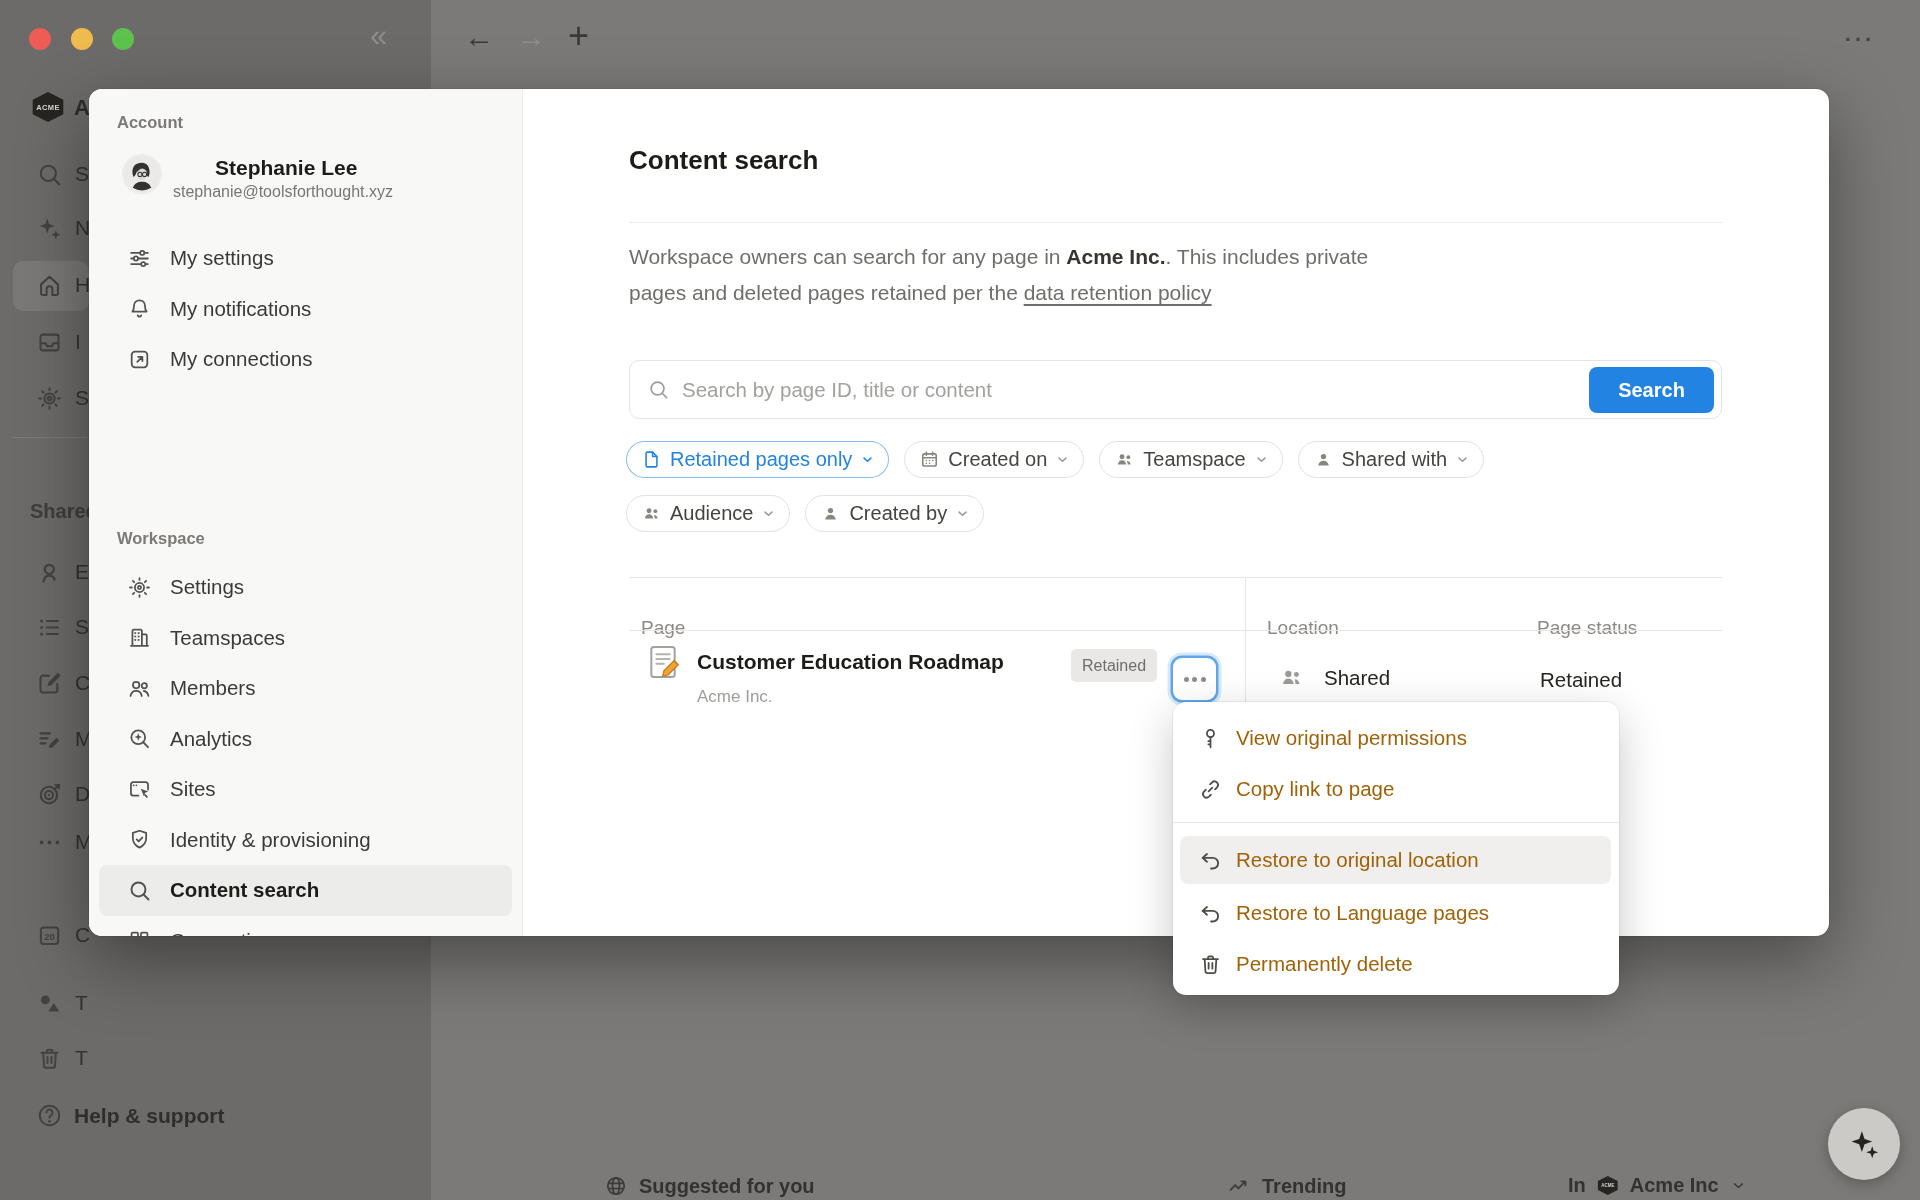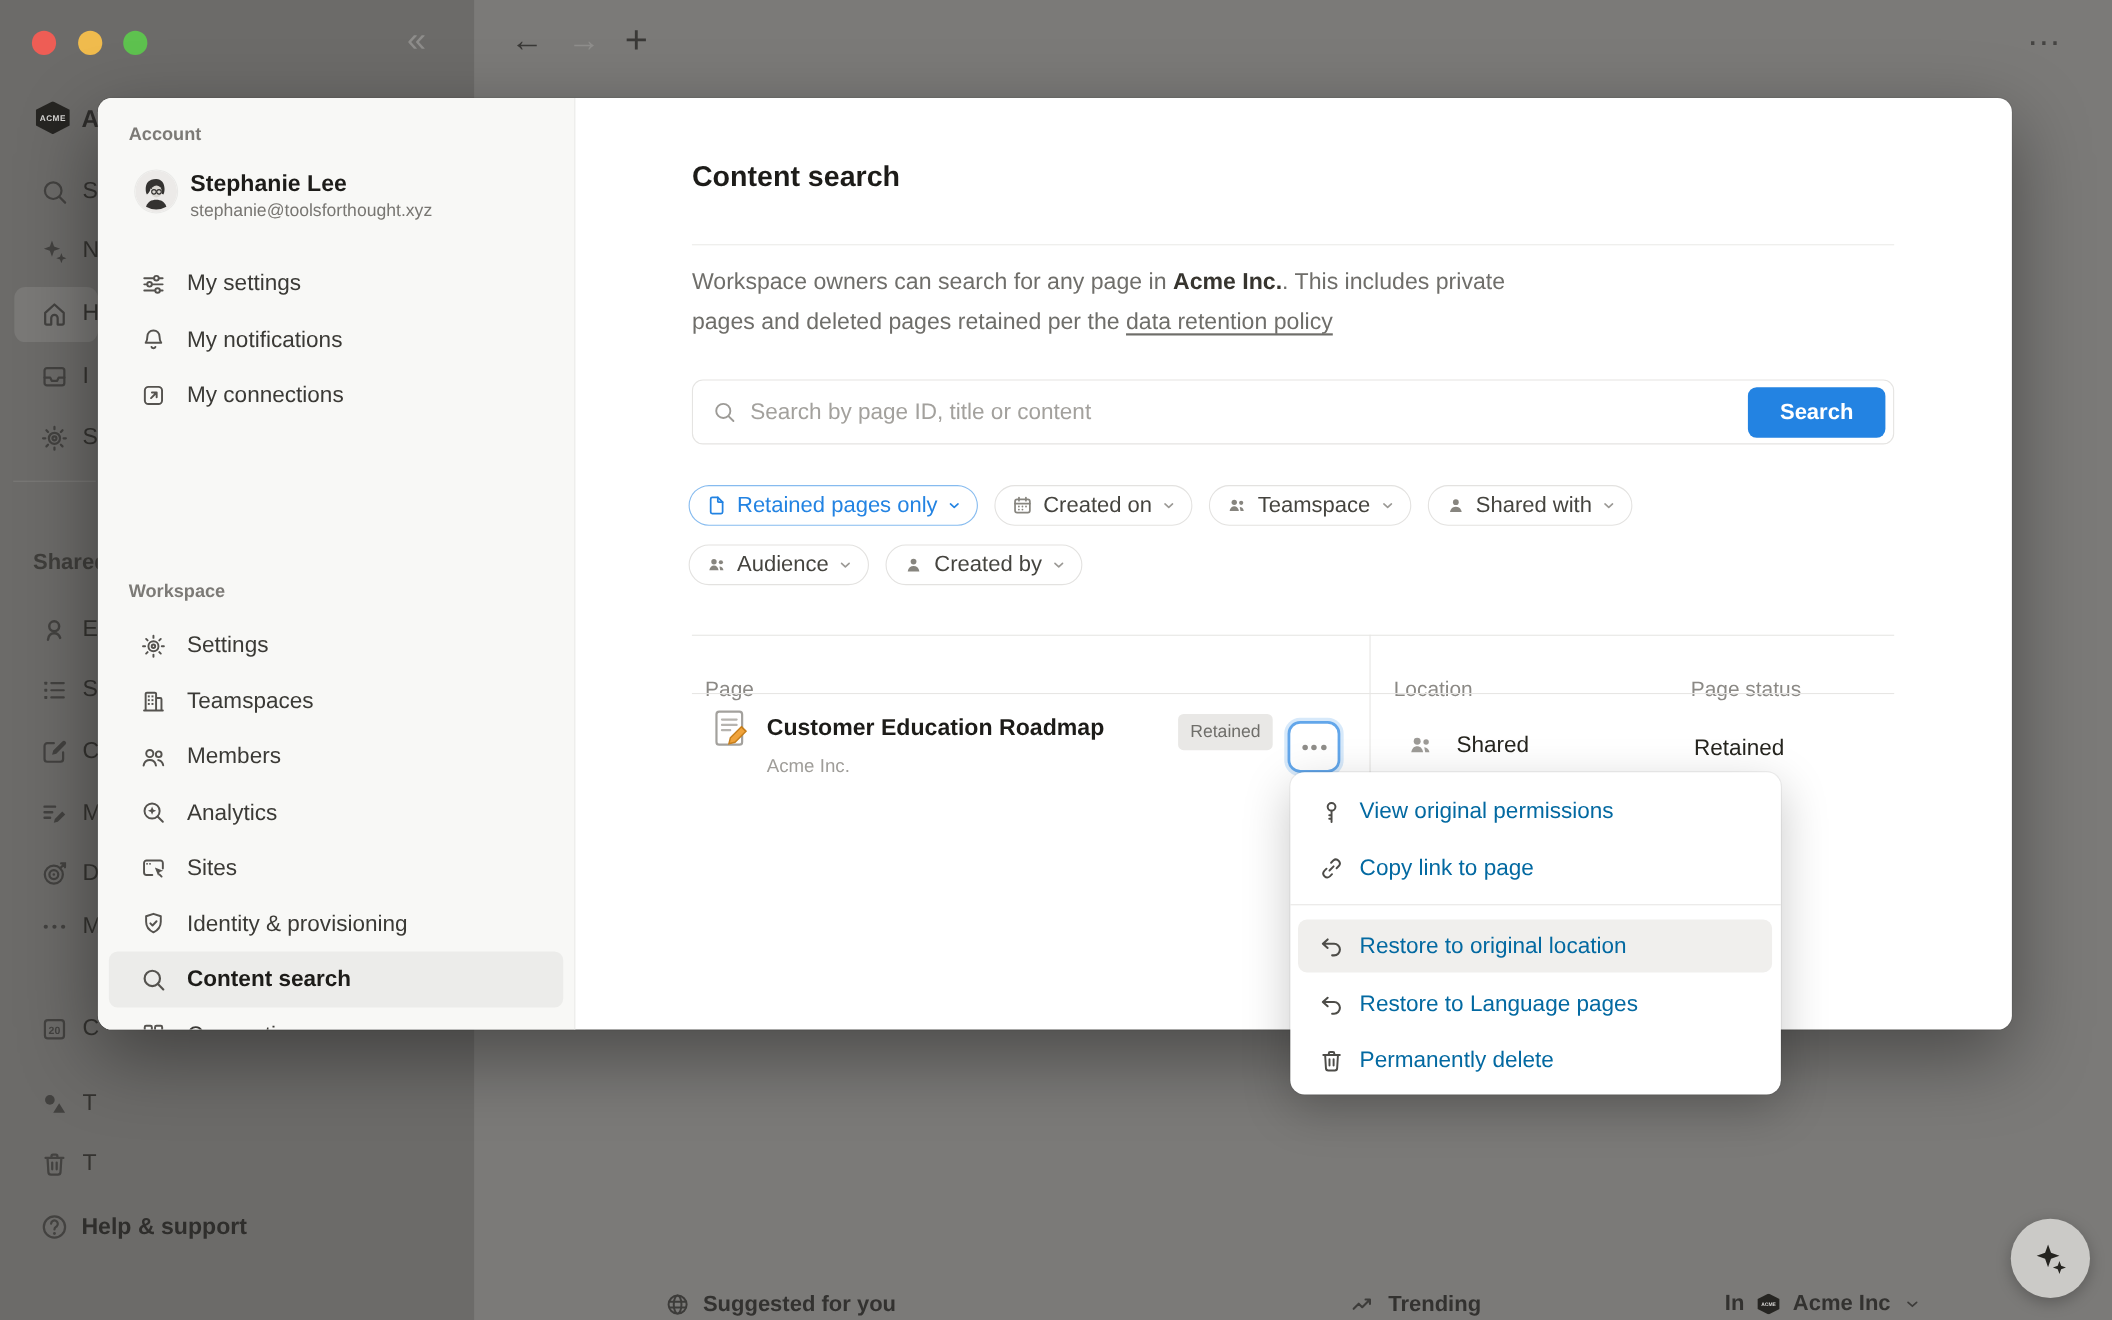--- a/index.html
+++ b/index.html
@@ -45,21 +45,21 @@
 
   
   .modal { position:absolute; left:89px; top:89px; width:1740px; height:847px; background:#fff;
     border-radius:13px; box-shadow:0 0 0 1px rgba(0,0,0,.06), 0 24px 70px rgba(0,0,0,.4); overflow:hidden; }
   .msb { position:absolute; left:0; top:0; width:434px; height:100%; background:#f8f8f6; border-right:1px solid #ebebe9; }
   .msb-h { position:absolute; left:28px; font-size:16.5px; font-weight:600; color:#7c7a76; }
   .h-account { top:24px; }
   .h-workspace { top:440px; }
   .user { position:absolute; left:34px; top:66px; display:flex; gap:12px; }
   .avatar { width:38px; height:38px; border-radius:50%; overflow:hidden; flex:none; box-shadow:0 0 0 1px rgba(0,0,0,.06); }
-  .user-name { font-size:21px; font-weight:600; color:#1d1c19; line-height:26px; }
+  .user-name { font-size:21px; font-weight:600; color:#1d1c19; line-height:26px;margin-left:42px; }
   .user-mail { font-size:16px; color:#787672; line-height:22px; }
   .mlist { position:absolute; left:0; right:0; list-style:none; }
   .l-account { top:144px; }
   .l-workspace { top:473px; }
   .mlist li { height:50.5px; margin:0 10px; padding:0 10px 0 28px; display:flex; align-items:center; gap:18px;
     border-radius:8px; font-size:20.5px; font-weight:500; color:#3b3a36; cursor:pointer; }
   .mlist li.sel { background:#ececea; font-weight:700; color:#1d1c19; }
   .ic { width:25px; height:25px; flex:none; color:#55534f; }
   .badge-new { margin-left:6px; background:rgba(35,131,226,.1); color:#2383e2; font-size:15.5px; font-weight:600;
     padding:3px 9px; border-radius:6px; }
@@ -67,21 +67,21 @@
   .mmain { position:absolute; left:434px; top:0; right:0; bottom:0; }
   .pg-title { position:absolute; left:106px; top:56px; font-size:26px; font-weight:600; color:#1d1c19; }
   .top-div { position:absolute; left:106px; top:133px; width:1093px; height:1px; background:#ebebe9; }
   .desc { position:absolute; left:106px; top:150px; width:770px; font-size:21px; line-height:36px; color:#6f6e6a; }
   .desc b { color:#37352f; font-weight:600; }
   .desc u { text-underline-offset:4px; cursor:pointer; }
   .export-btn { position:absolute; left:995px; top:161px; width:204px; height:56px; background:#fff;
     border:1px solid #e3e2e0; border-radius:10px; font-size:20px; font-weight:500; color:#24231f;
     display:flex; align-items:center; justify-content:center; cursor:pointer; font-family:inherit; }
 
-  .searchbar { position:absolute; left:106px; top:256px; width:1093px; height:59px; border:1px solid #e5e4e2;
+  .searchbar { position:absolute; left:106px; top:271px; width:1093px; height:59px; border:1px solid #e5e4e2;
     border-radius:10px; background:#fff; display:flex; align-items:center; }
   .searchbar .sic { width:23px; height:23px; color:#9d9b97; margin:0 12px 0 17px; flex:none; }
   .searchbar input { flex:1; border:none; outline:none; font-size:20.5px; color:#37352f; font-family:inherit; background:transparent; height:100%; }
   .searchbar input::placeholder { color:#a3a19d; }
   .search-btn { position:absolute; right:7px; top:6px; width:125px; height:46px; background:#2383e2; color:#fff;
     border:none; border-radius:8px; font-size:20px; font-weight:600; cursor:pointer; font-family:inherit; }
 
   .chips { position:absolute; left:103px; display:flex; gap:15px; }
   .row1 { top:352px; } .row2 { top:406px; }
   .chip { height:37px; border:1px solid #e3e2e0; border-radius:19px; background:#fff; display:flex; align-items:center;
@@ -108,21 +108,21 @@
   .row-sub { position:absolute; left:174px; top:598px; font-size:17px; color:#9f9d99; }
   .cell-loc { position:absolute; left:755px; top:575px; display:flex; align-items:center; gap:19px;
     font-size:20.5px; color:#26251f; }
   .cell-loc .ci { width:27px; height:27px; color:#9d9b97; }
   .cell-status { position:absolute; left:1017px; top:579px; font-size:20.5px; color:#26251f; }
 
   
   .menu { position:absolute; left:1173px; top:702px; width:446px; height:293px; background:#fff; border-radius:13px;
     box-shadow:0 0 0 1px rgba(0,0,0,.05), 0 14px 44px rgba(0,0,0,.22); }
   .mi { position:absolute; left:7px; right:8px; height:50px; display:flex; align-items:center; gap:13px;
-    padding-left:18px; border-radius:8px; font-size:20.5px; color:#0369a1; cursor:pointer; }
+    padding-left:18px; border-radius:8px; font-size:20.5px; color:#a16207; cursor:pointer; }
   .mi .ic { color:#4d4c48; }
   .mi.hl { background:#f0efed; }
   .menu-div { position:absolute; left:0; top:120px; width:100%; height:1px; background:#e8e7e5; }
 </style>
 </head>
 <body>
 
 <div class="stage">
 
   <div class="bg">

